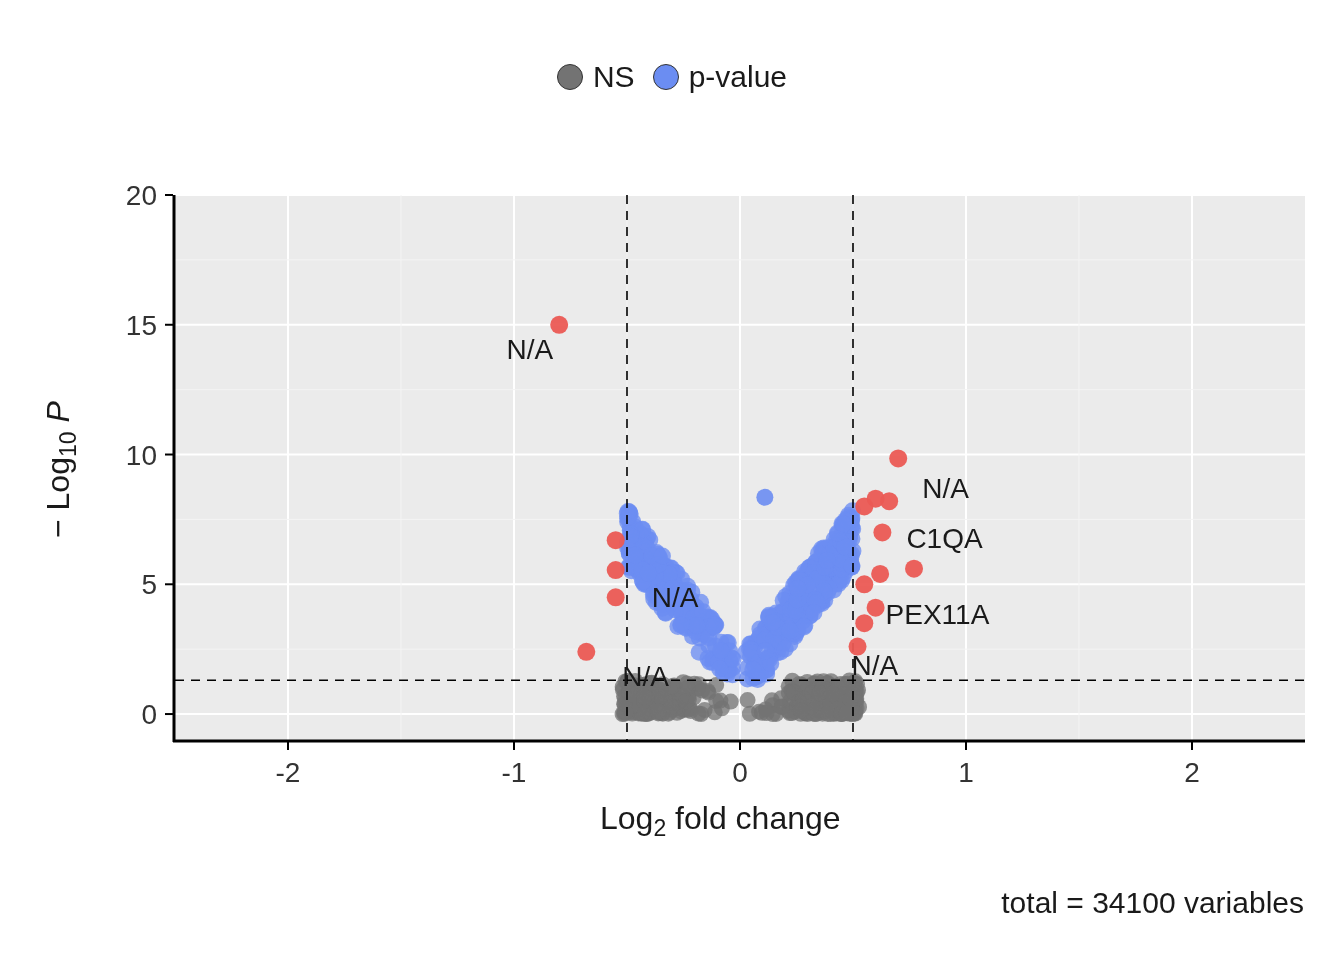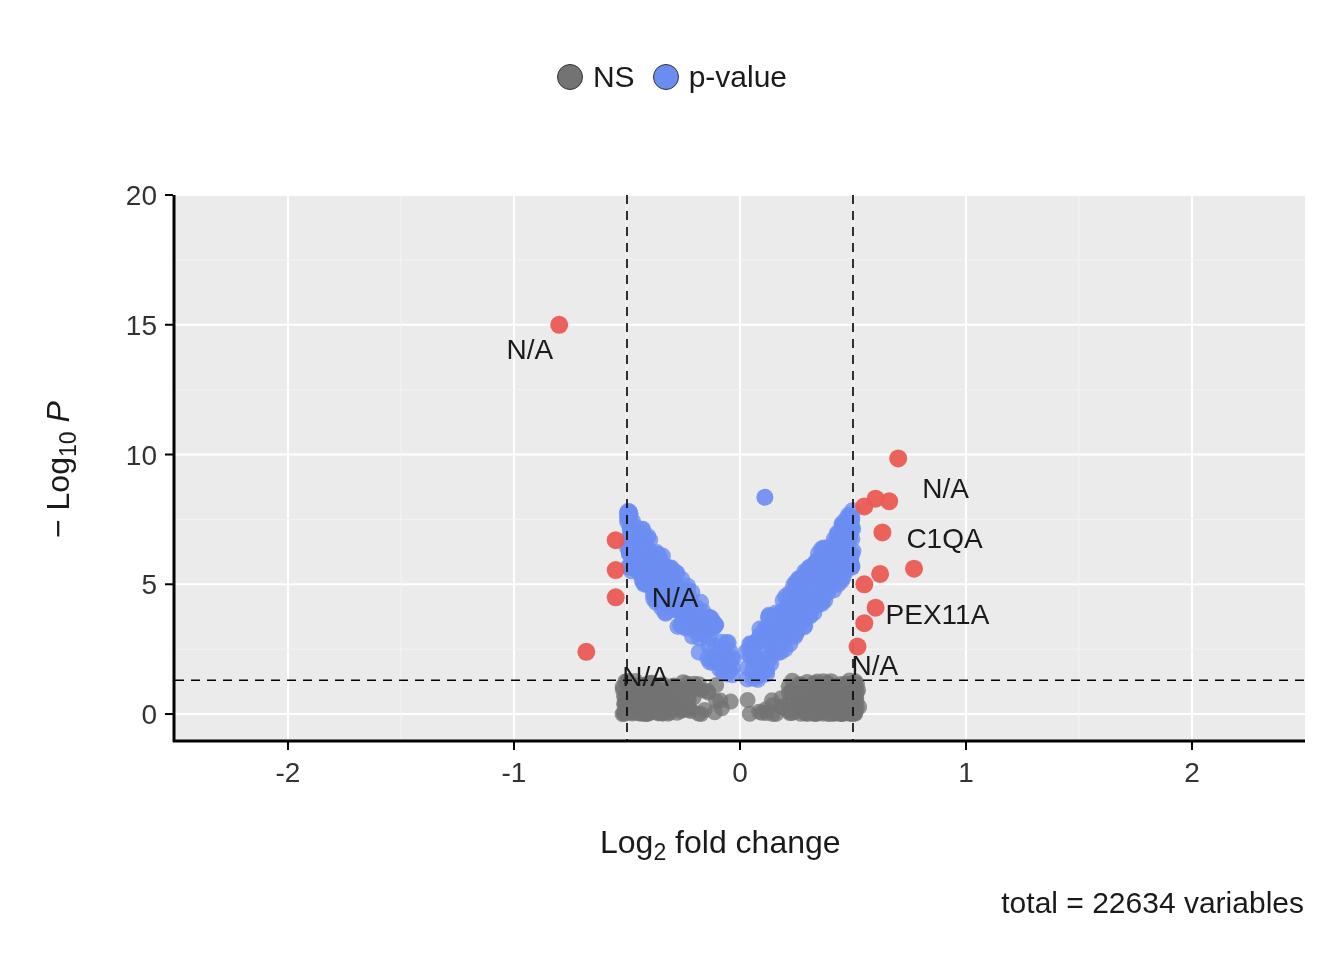--- a/index.html
+++ b/index.html
@@ -1053,18 +1053,18 @@
         <text x="157" y="594.2857142857142" font-size="28" text-anchor="end" fill="#333">5</text>
         <line x1="165" x2="173" y1="454.5238095238095" y2="454.5238095238095" stroke="#000" stroke-width="2"></line>
         <text x="157" y="464.5238095238095" font-size="28" text-anchor="end" fill="#333">10</text>
         <line x1="165" x2="173" y1="324.7619047619048" y2="324.7619047619048" stroke="#000" stroke-width="2"></line>
         <text x="157" y="334.7619047619048" font-size="28" text-anchor="end" fill="#333">15</text>
         <line x1="165" x2="173" y1="195" y2="195" stroke="#000" stroke-width="2"></line>
         <text x="157" y="205" font-size="28" text-anchor="end" fill="#333">20</text>
       </g>
     </svg>
 
-  <div class="axis-title" id="x-title" style="left: 600px; top: 824px;">Log<sub>2</sub> fold change</div>
+  <div class="axis-title" id="x-title" style="left: 600px; top: 800px;">Log<sub>2</sub> fold change</div>
   <div class="axis-title" id="y-title" style="left: 40px; top: 537.5px; transform: rotate(-90deg); transform-origin: left top;">− Log<sub>10</sub> <i>P</i></div>
 
-  <div class="caption" id="caption" style="right: 40px; bottom: 40px; left: auto; position: absolute;">total = 22634 variables</div>
+  <div class="caption" id="caption" style="right: 40px; bottom: 40px; left: auto; position: absolute;">total = 34100 variables</div>
 
 </div>
 
 </body></html>

